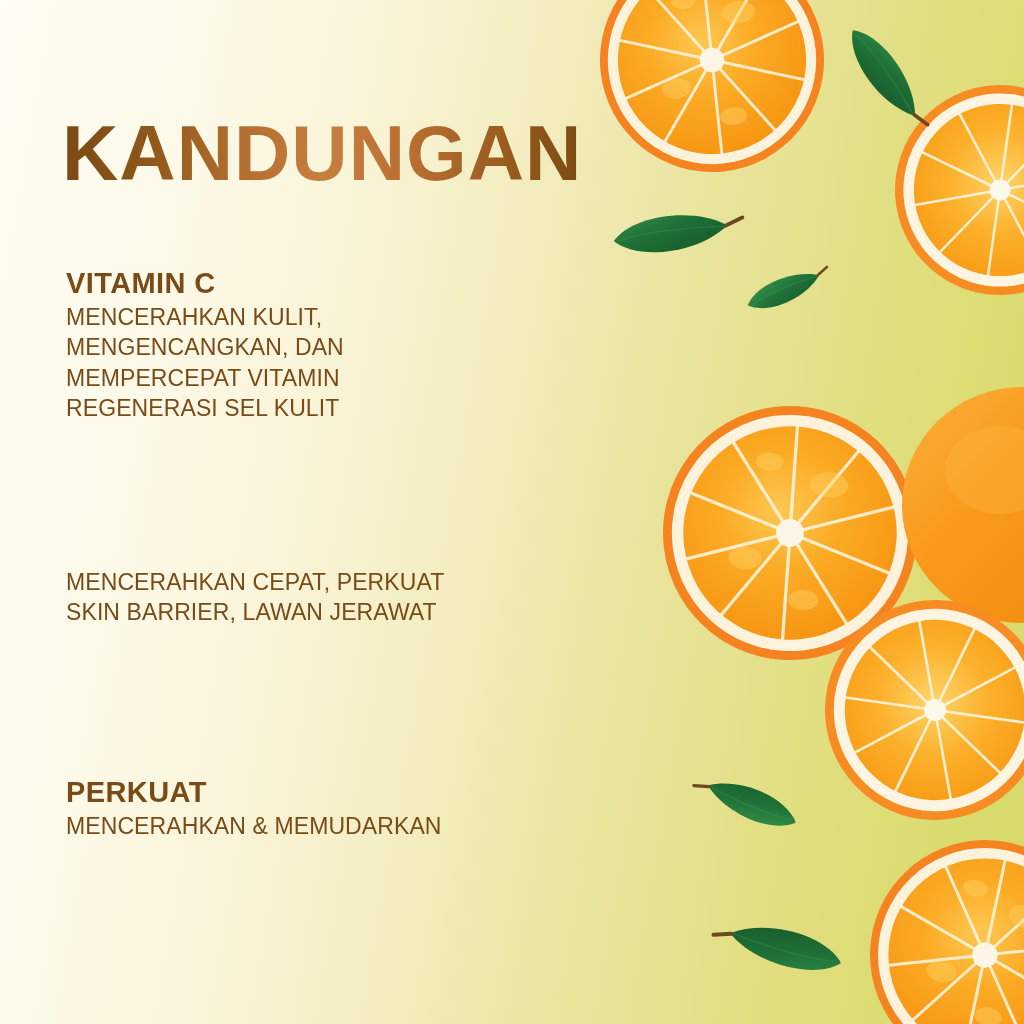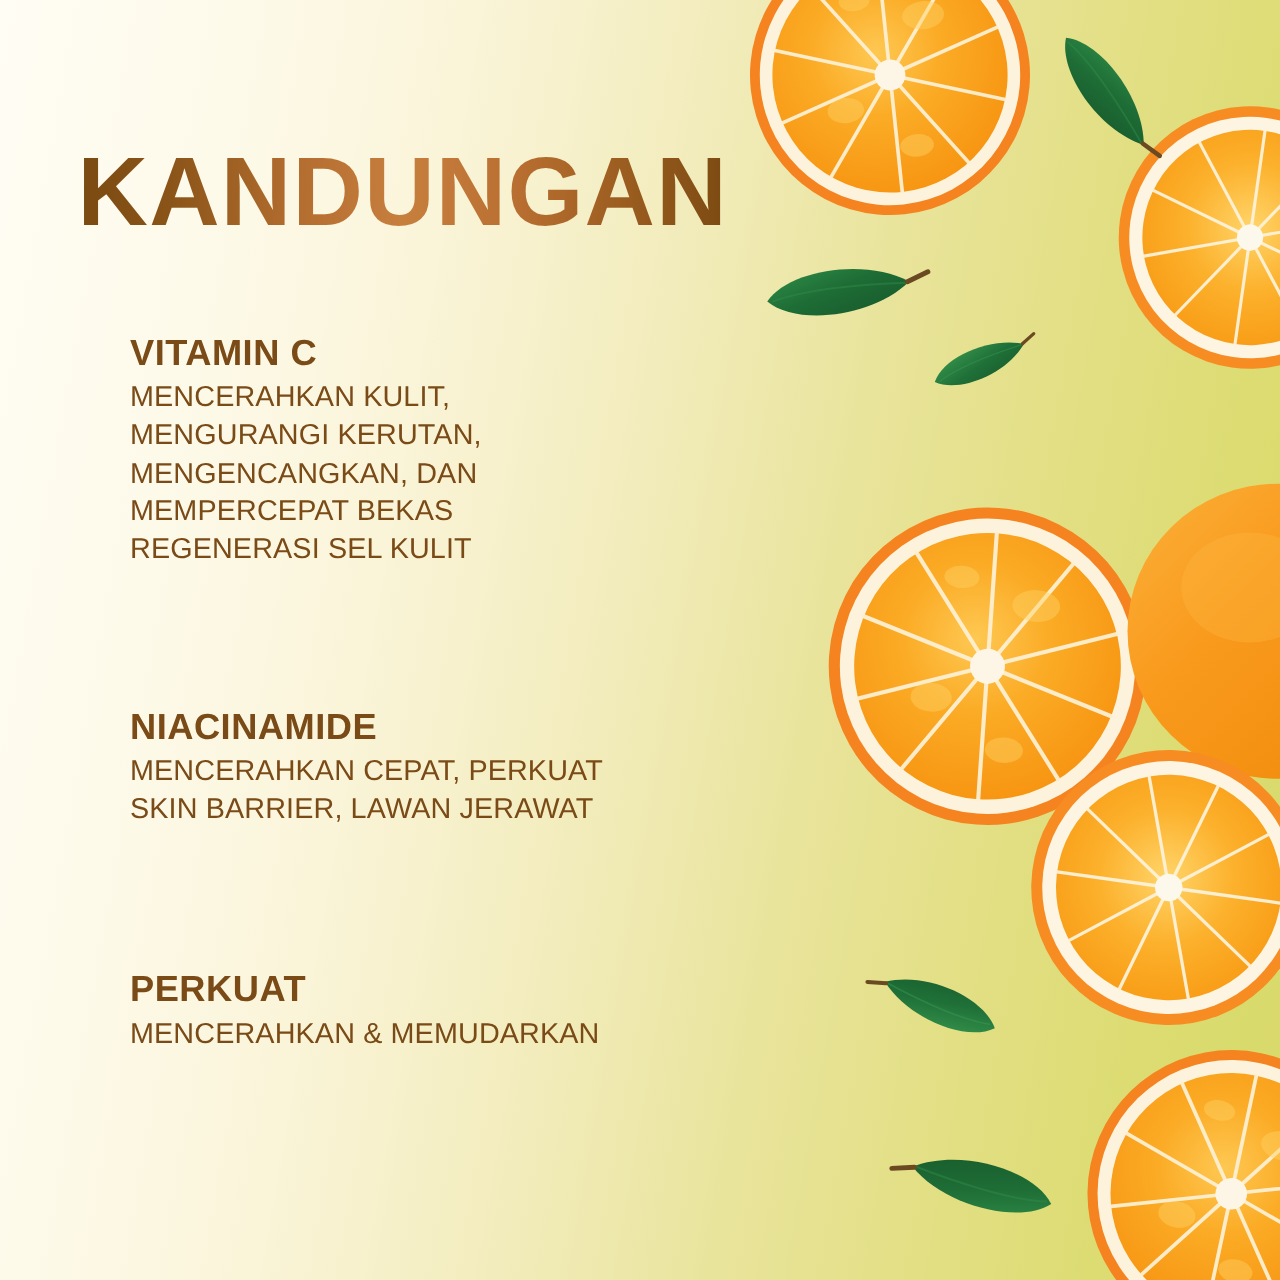--- a/index.html
+++ b/index.html
@@ -58,21 +58,20 @@
     -webkit-background-clip: text;
     background-clip: text;
     color: transparent;
     -webkit-text-fill-color: transparent;
     white-space: nowrap;
   }
 
   .section {
     position: absolute;
     left: 66px;
-    margin-left: 38px;
   }
   .section-heading {
     font-size: 29px;
     font-weight: bold;
     letter-spacing: 0.4px;
     color: #7a4a17;
     line-height: 1.08;
     margin: 0 0 3px 0;
     white-space: nowrap;
   }
@@ -222,29 +221,27 @@
   </svg>
 
   <div id="text-layer">
 
     <h1 class="page-title">KANDUNGAN</h1>
 
     <div class="section" id="sec-vitamin-c">
       <div class="section-heading">VITAMIN C</div>
       <p class="section-body">
         <span class="line">MENCERAHKAN KULIT,</span>
-        <span class="line">MENGURANGI KERUTAN,</span>
         <span class="line">MENGENCANGKAN, DAN</span>
-        <span class="line">MEMPERCEPAT BEKAS</span>
+        <span class="line">MEMPERCEPAT VITAMIN</span>
         <span class="line">REGENERASI SEL KULIT</span>
       </p>
     </div>
 
     <div class="section" id="sec-niacinamide">
-      <div class="section-heading">NIACINAMIDE</div>
       <p class="section-body">
         <span class="line">MENCERAHKAN CEPAT, PERKUAT</span>
         <span class="line">SKIN BARRIER, LAWAN JERAWAT</span>
       </p>
     </div>
 
     <div class="section" id="sec-melazero">
       <div class="section-heading">PERKUAT</div>
       <p class="section-body">
         <span class="line">MENCERAHKAN &amp; MEMUDARKAN</span>

